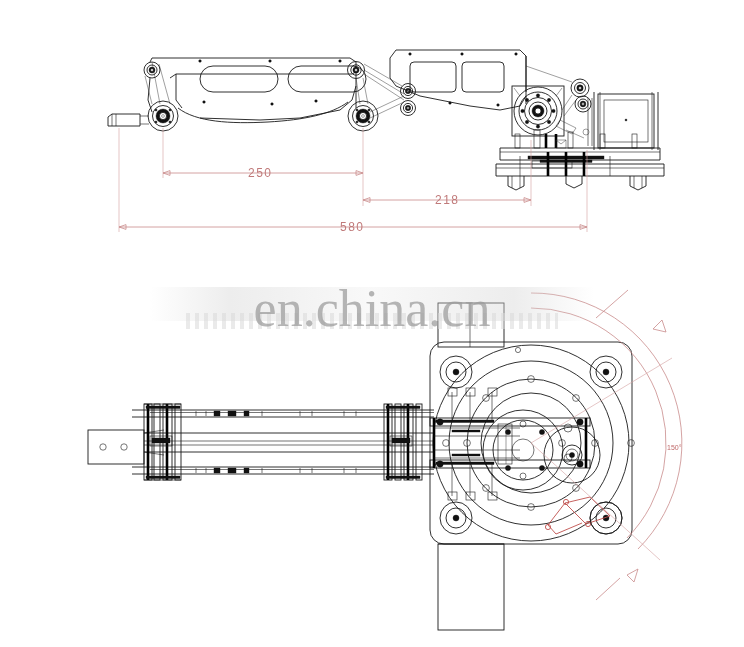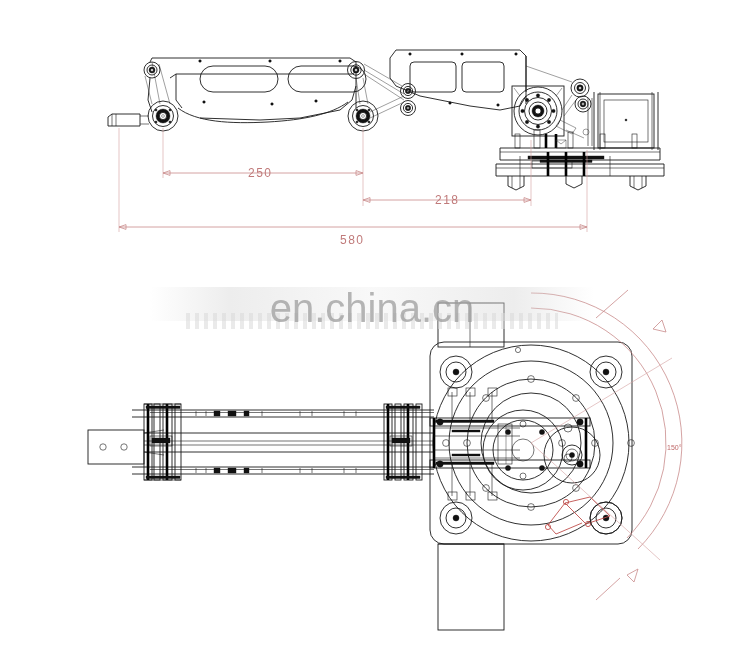--- a/index.html
+++ b/index.html
@@ -20,22 +20,22 @@
   .dim{fill:none;stroke:#c98b8b;stroke-width:0.8;}
   .dim-thin{fill:none;stroke:#d3a0a0;stroke-width:0.6;}
   .redpart{fill:none;stroke:#c0504d;stroke-width:0.9;}
 
   #watermark{
     position:absolute;left:0;top:283px;width:744px;height:50px;
     display:flex;align-items:center;justify-content:center;
     pointer-events:none;user-select:none;
   }
   #watermark .wmtext{
-    font-family:Liberation Sans, sans-serif;
-    font-size:40px;color:#9b9b9b;opacity:.72;letter-spacing:0px;white-space:nowrap;
+    font-family:Liberation Serif, serif;
+    font-size:52px;color:#9b9b9b;opacity:.72;letter-spacing:0px;white-space:nowrap;
   }
   #watermark .wmband{
     position:absolute;left:186px;top:30px;width:372px;height:16px;
     background:repeating-linear-gradient(90deg,#d9d9d9 0 4px,transparent 4px 9px);
     opacity:.55;
   }
   #watermark .wmglow{
     position:absolute;left:150px;top:4px;width:444px;height:34px;
     background:linear-gradient(90deg,rgba(255,255,255,0) 0%,rgba(215,215,215,.45) 18%,rgba(230,230,230,.25) 50%,rgba(215,215,215,.45) 82%,rgba(255,255,255,0) 100%);
   }
@@ -462,21 +462,21 @@
   </div>
 
   <div style="position:absolute;left:248px;top:163px;">
     <span style="color:#c07a7a;font-size:12px;letter-spacing:1.5px;font-family:'Liberation Sans',sans-serif;">250</span>
   </div>
 
   <div style="position:absolute;left:435px;top:190px;">
     <span style="color:#c07a7a;font-size:12px;letter-spacing:1.5px;font-family:'Liberation Sans',sans-serif;margin-top:24px;">218</span>
   </div>
 
-  <div style="position:absolute;left:340px;top:217px;margin-top:13px;">
+  <div style="position:absolute;left:340px;top:217px;">
     <span style="color:#c07a7a;font-size:12px;letter-spacing:1.5px;font-family:'Liberation Sans',sans-serif;">580</span>
   </div>
 
   <div style="position:absolute;left:667px;top:436px;">
     <span style="color:#c06a6a;font-size:7px;font-family:'Liberation Sans',sans-serif;">150°</span>
   </div>
 
 </div>
 
 </body></html>

